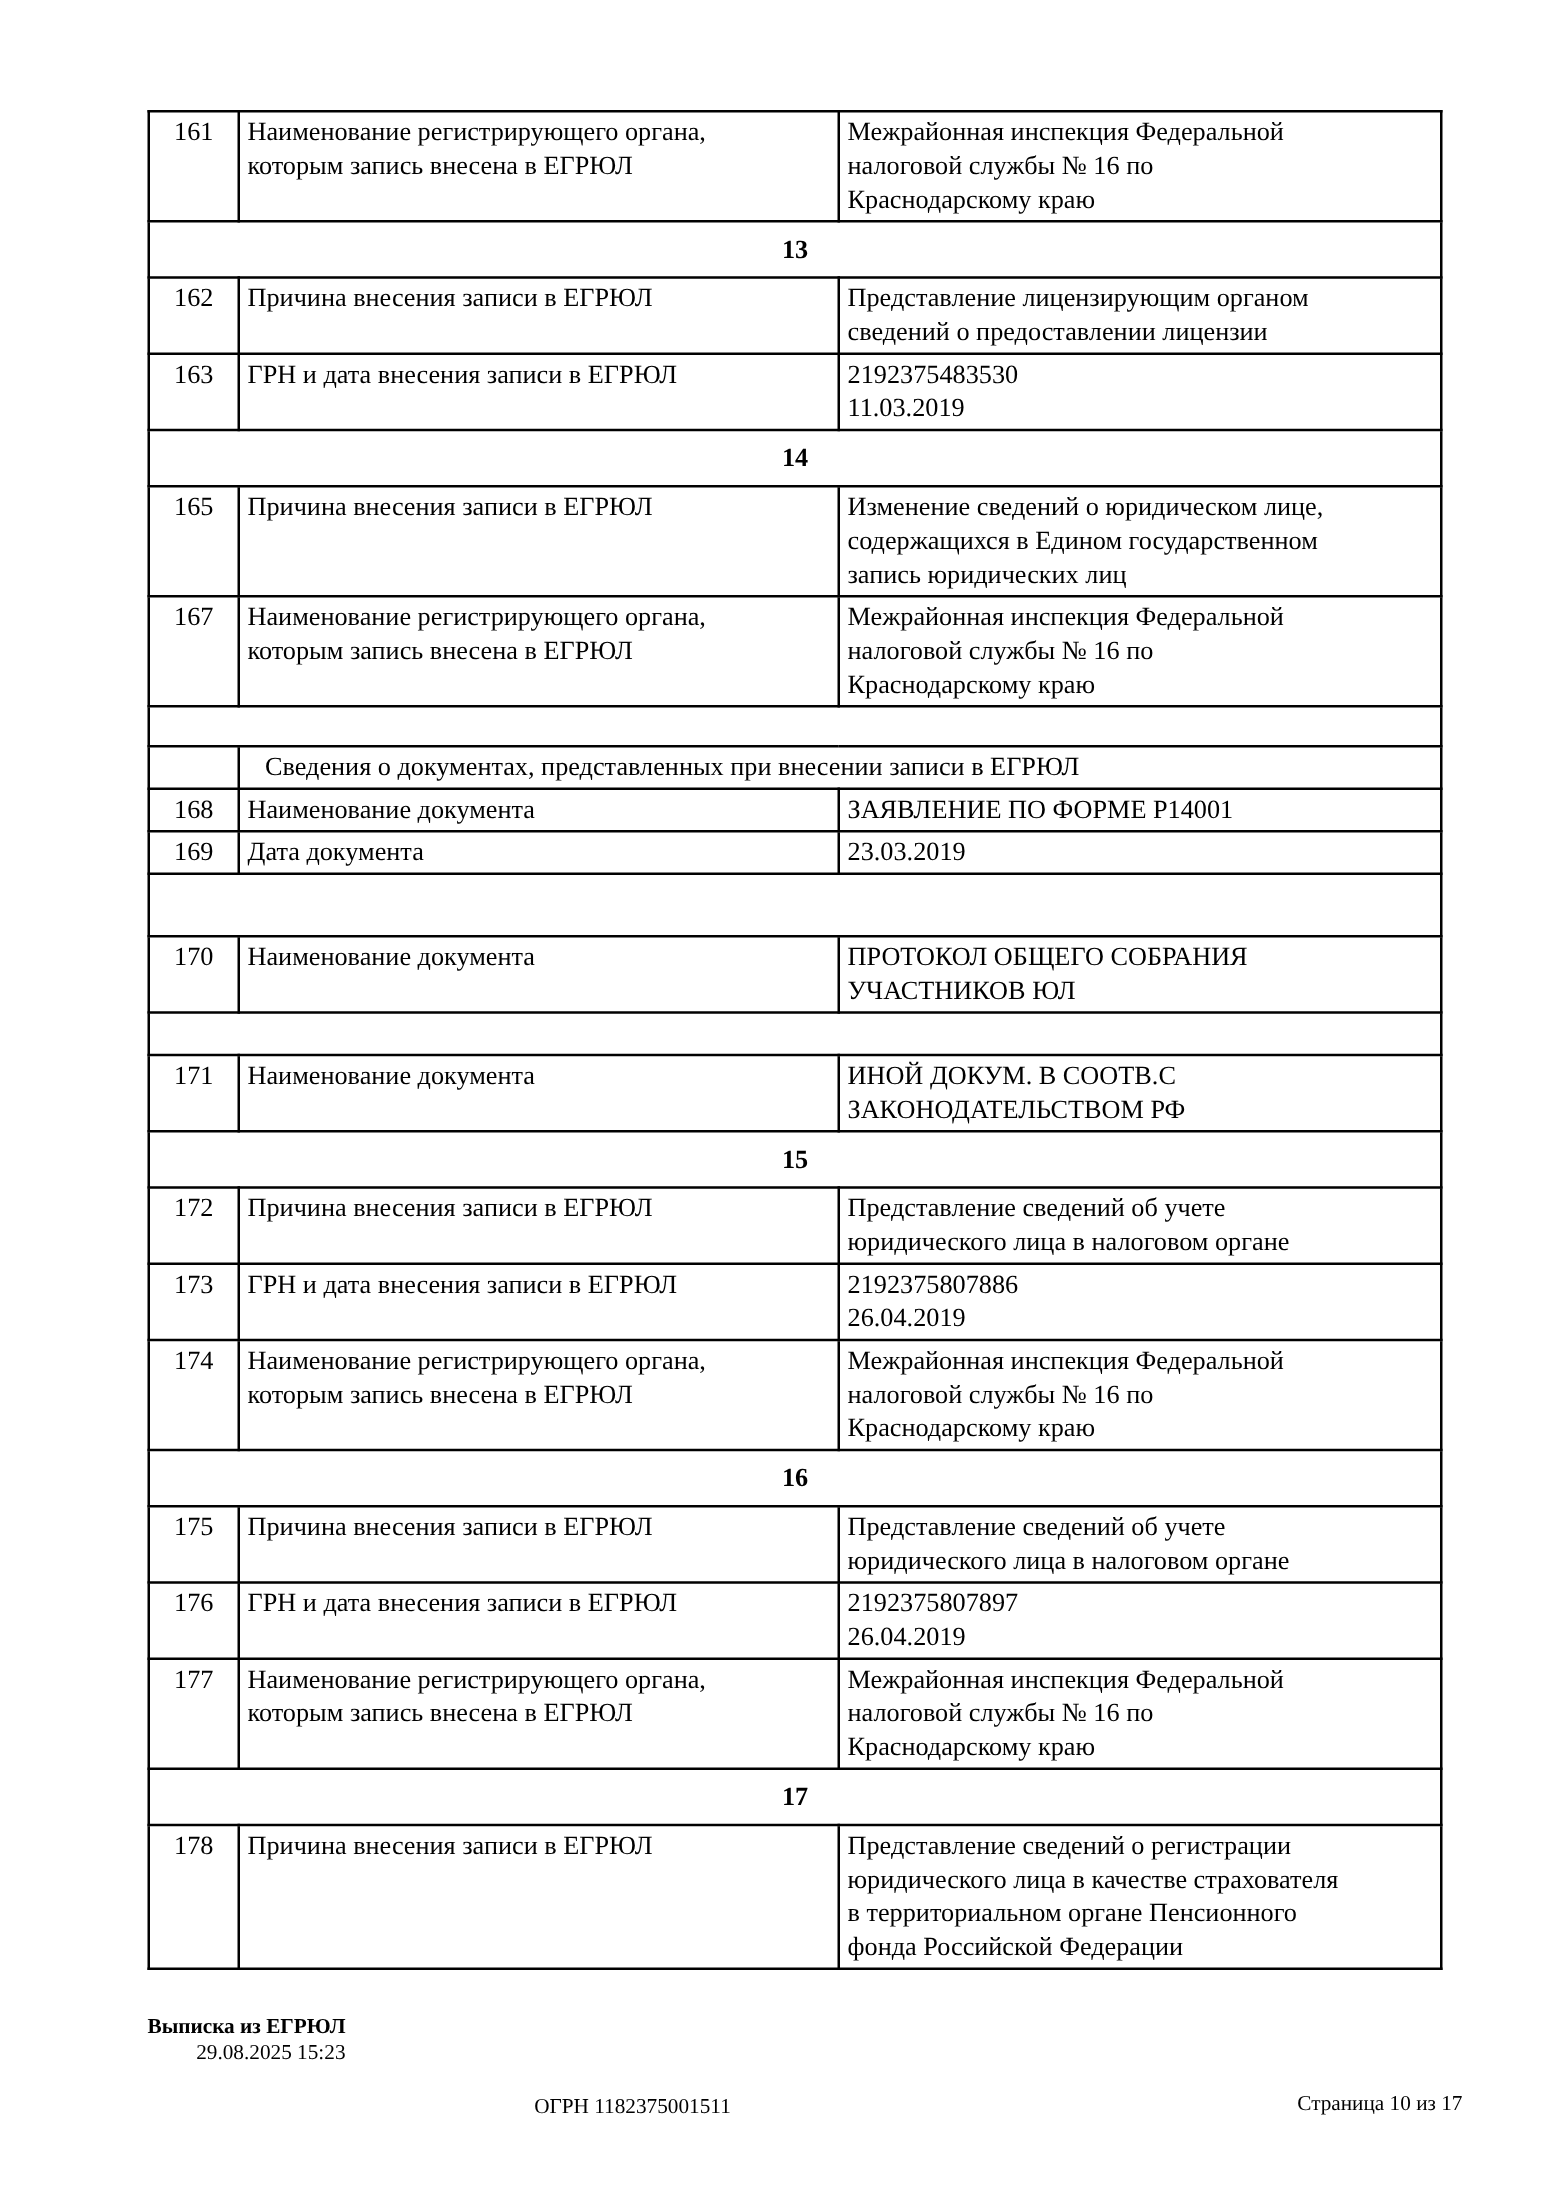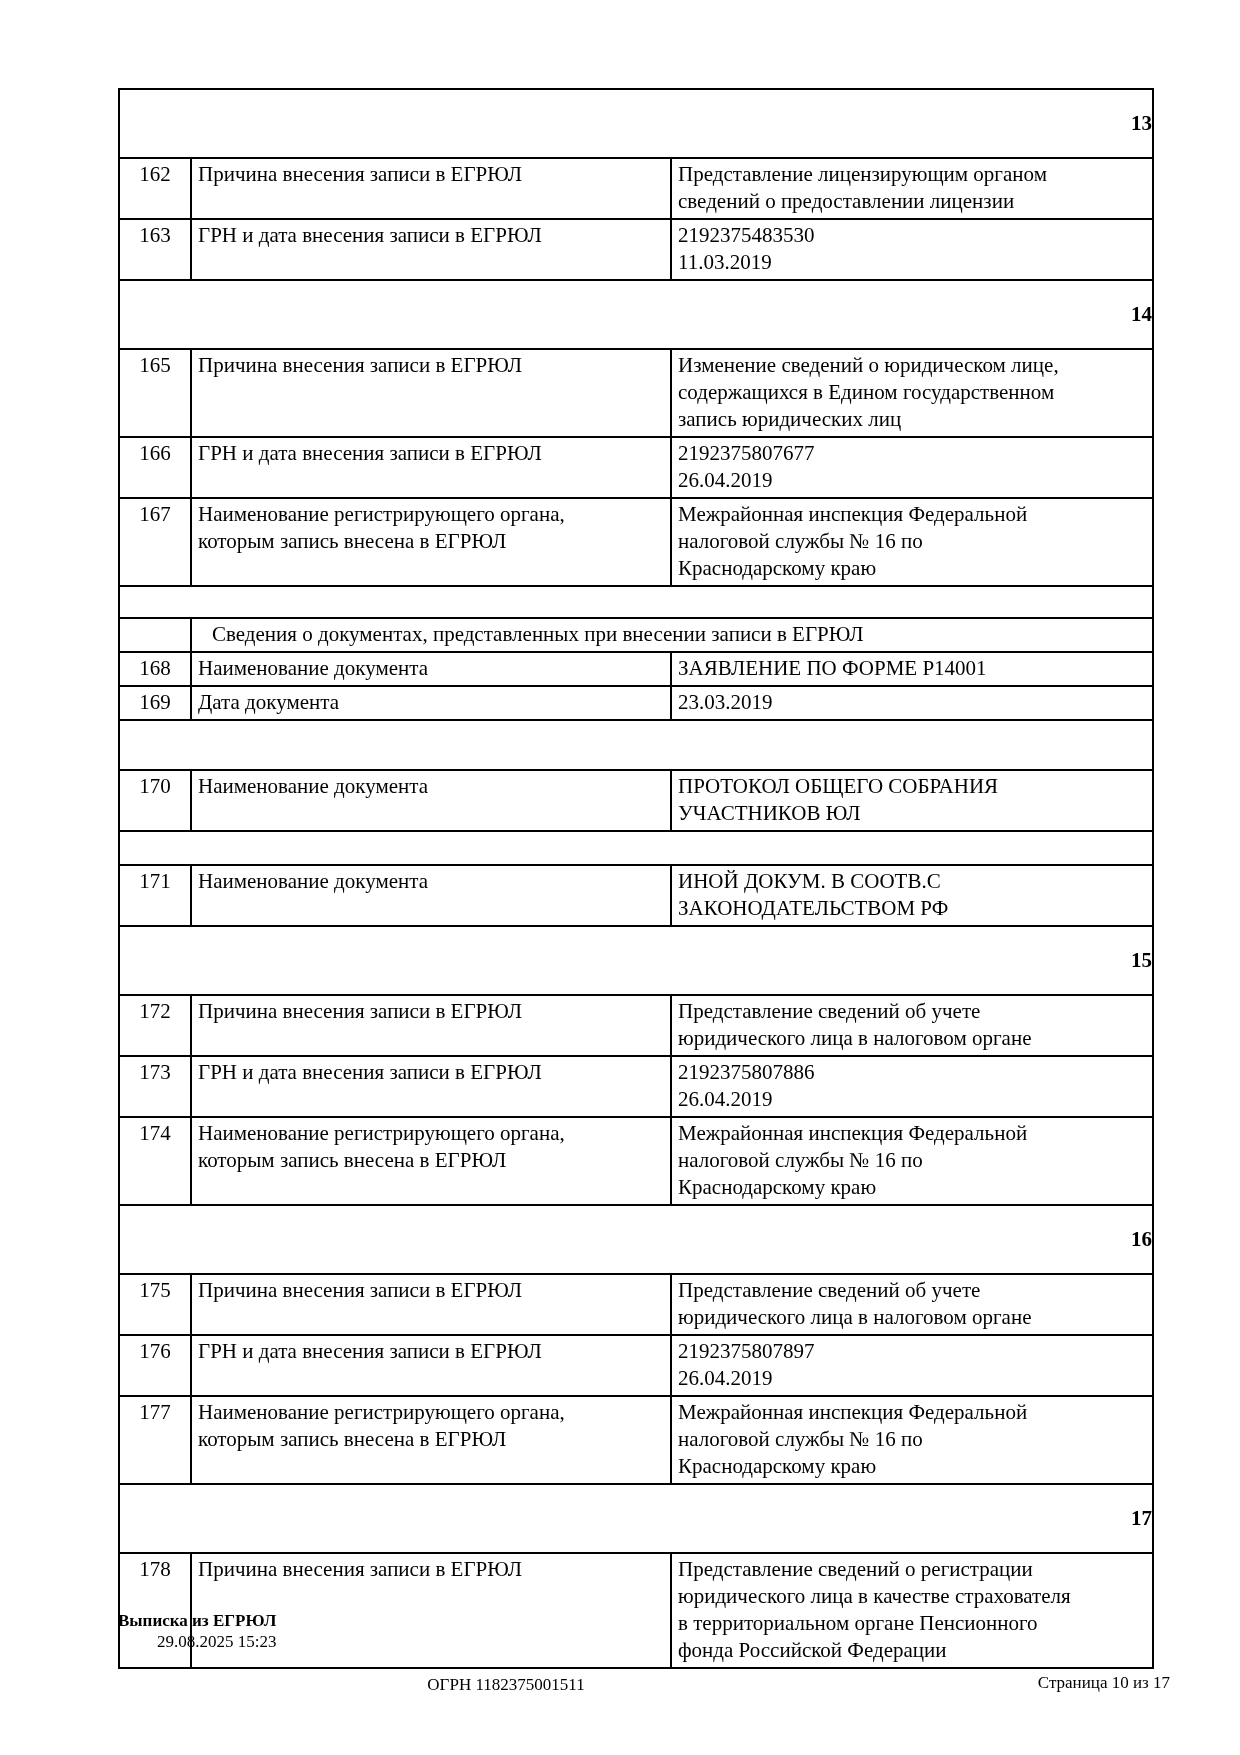--- a/index.html
+++ b/index.html
@@ -30,23 +30,23 @@
     vertical-align: top;
     white-space: pre-line;
     overflow: hidden;
   }
   .doc-table td.num-cell {
     text-align: center;
     padding-left: 2px;
     padding-right: 2px;
   }
   .doc-table td.section-cell {
-    text-align: right;
+    text-align: center;
     font-weight: bold;
-    padding: 20px 0;
+    padding: 8px 0;
     white-space: normal;
     margin-left: 47px;
   }
   .doc-table td.blank-cell {
     padding: 0;
   }
   .doc-table td.subheader-cell {
     white-space: normal;
     padding-left: 20px;
   }
@@ -84,20 +84,28 @@
 <body>
 
 <table class="doc-table">
   <colgroup>
     <col style="width:72px">
     <col style="width:480px">
     <col style="width:482px">
   </colgroup>
   <tbody id="table-body">
       <tr>
+        <td class="num-cell">161</td>
+        <td class="label-cell">Наименование регистрирующего органа,
+которым запись внесена в ЕГРЮЛ</td>
+        <td class="value-cell">Межрайонная инспекция Федеральной
+налоговой службы № 16 по
+Краснодарскому краю</td>
+      </tr>
+      <tr>
         <td colspan="3" class="section-cell">13</td>
       </tr>
       <tr>
         <td class="num-cell">162</td>
         <td class="label-cell">Причина внесения записи в ЕГРЮЛ</td>
         <td class="value-cell">Представление лицензирующим органом
 сведений о предоставлении лицензии</td>
       </tr>
       <tr>
         <td class="num-cell">163</td>
@@ -107,26 +115,20 @@
       </tr>
       <tr>
         <td colspan="3" class="section-cell">14</td>
       </tr>
       <tr>
         <td class="num-cell">165</td>
         <td class="label-cell">Причина внесения записи в ЕГРЮЛ</td>
         <td class="value-cell">Изменение сведений о юридическом лице,
 содержащихся в Едином государственном
 запись юридических лиц</td>
-      </tr>
-      <tr>
-        <td class="num-cell">166</td>
-        <td class="label-cell">ГРН и дата внесения записи в ЕГРЮЛ</td>
-        <td class="value-cell">2192375807677
-26.04.2019</td>
       </tr>
       <tr>
         <td class="num-cell">167</td>
         <td class="label-cell">Наименование регистрирующего органа,
 которым запись внесена в ЕГРЮЛ</td>
         <td class="value-cell">Межрайонная инспекция Федеральной
 налоговой службы № 16 по
 Краснодарскому краю</td>
       </tr>
       <tr>

